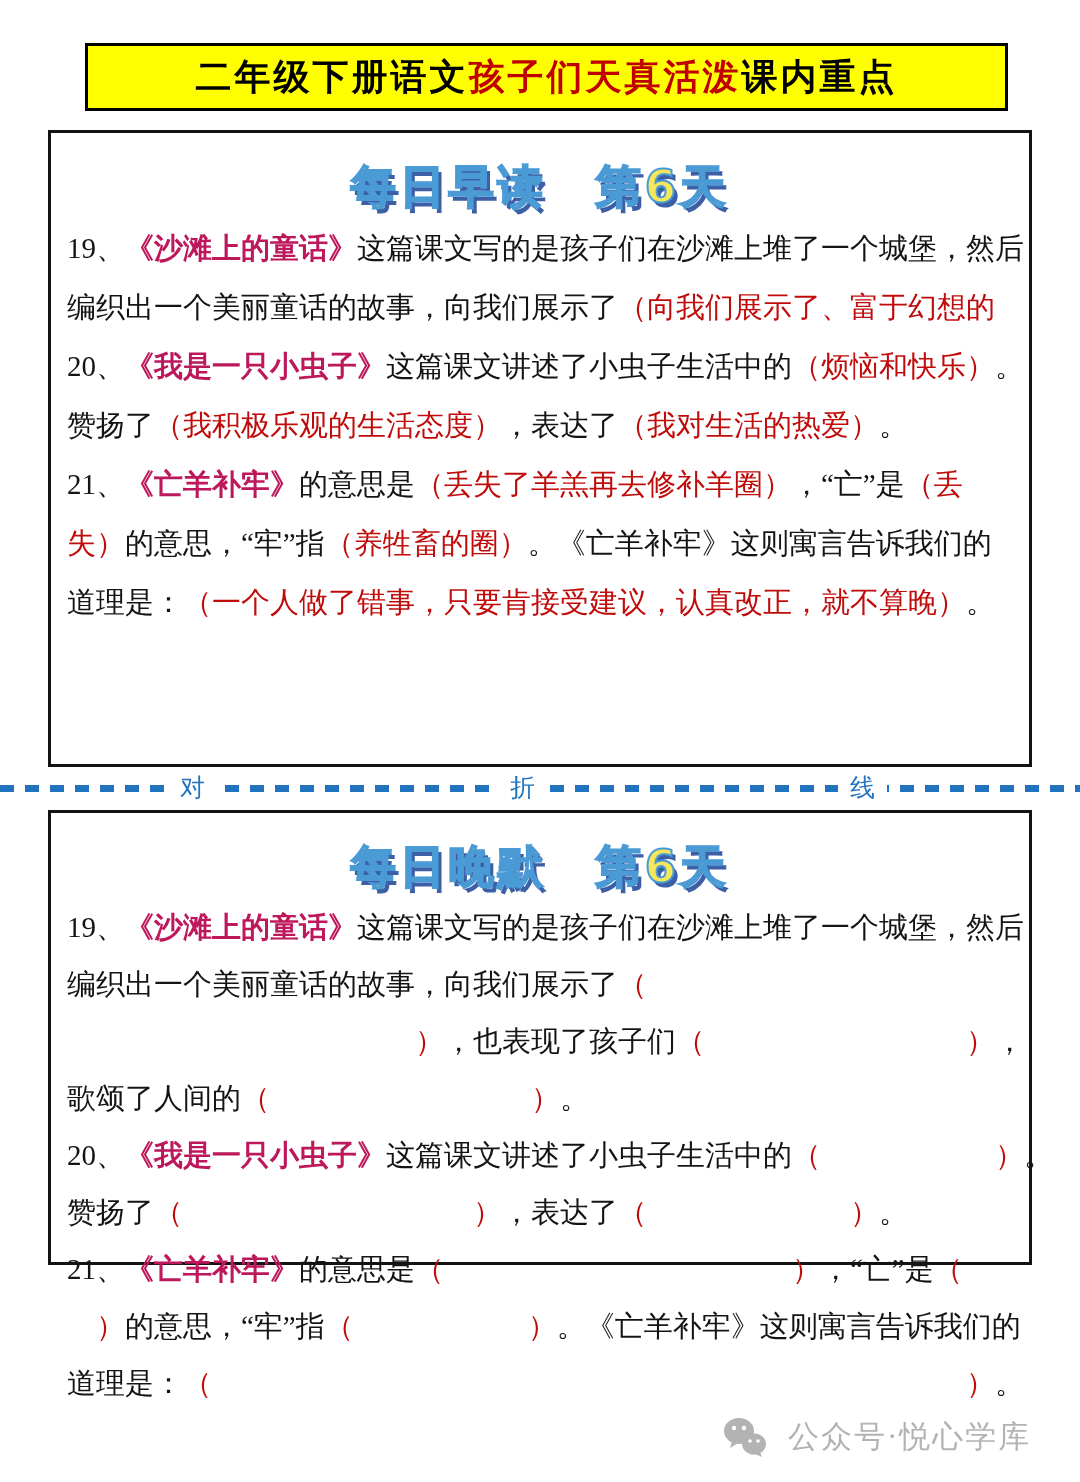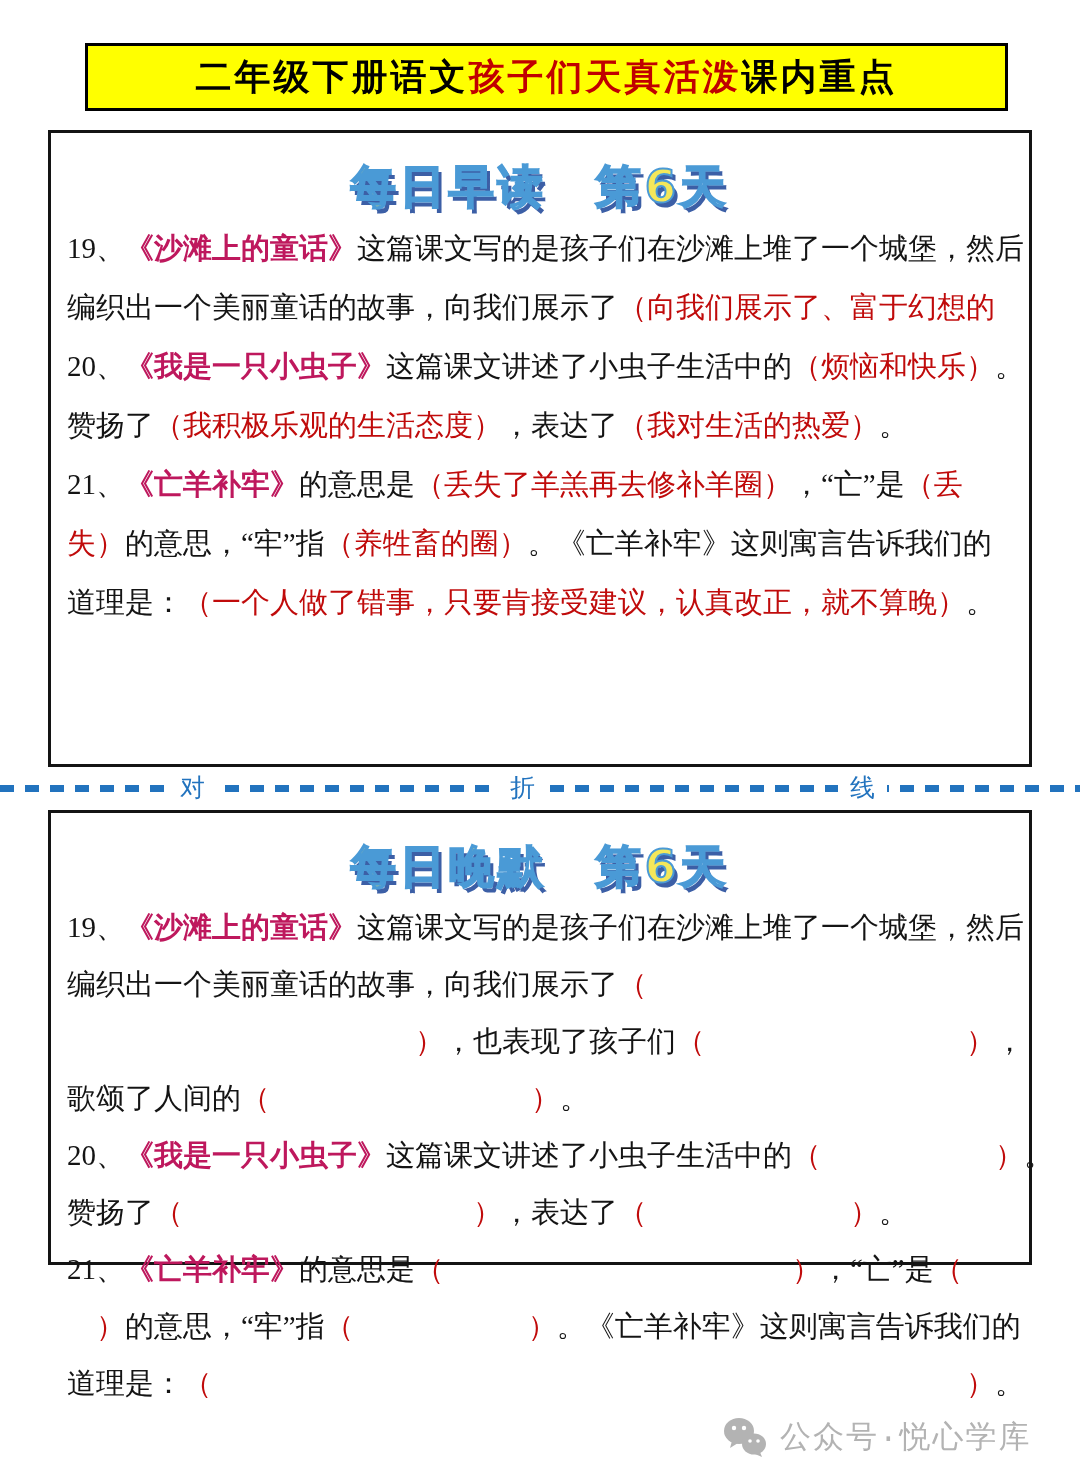--- a/index.html
+++ b/index.html
@@ -62,23 +62,23 @@
     position:absolute; top:-13px; background:#ffffff;
     color:#2273be; font-size:25px; line-height:32px; padding:0 12px;
   }
   .fold-label.l1 { left:168px; }
   .fold-label.l2 { left:498px; }
   .fold-label.l3 { left:838px; }
 
   
   .watermark {
     position:absolute; top:1416px; left:722px;
-    display:flex; align-items:center; gap:12px;
+    display:flex; align-items:center; gap:20px;
     color:#b3b3b3; font-size:31px; letter-spacing:2px;
-    font-family:Liberation Mono, monospace;
+    font-family:Liberation Serif, serif;
     white-space:nowrap;
   }
 </style>
 </head>
 <body>
 
 <div class="banner">
     <span class="seg seg-k">二年级下册语文 </span>
     <span class="seg seg-r">孩子们天真活泼</span>
     <span class="seg seg-k"> 课内重点</span>

